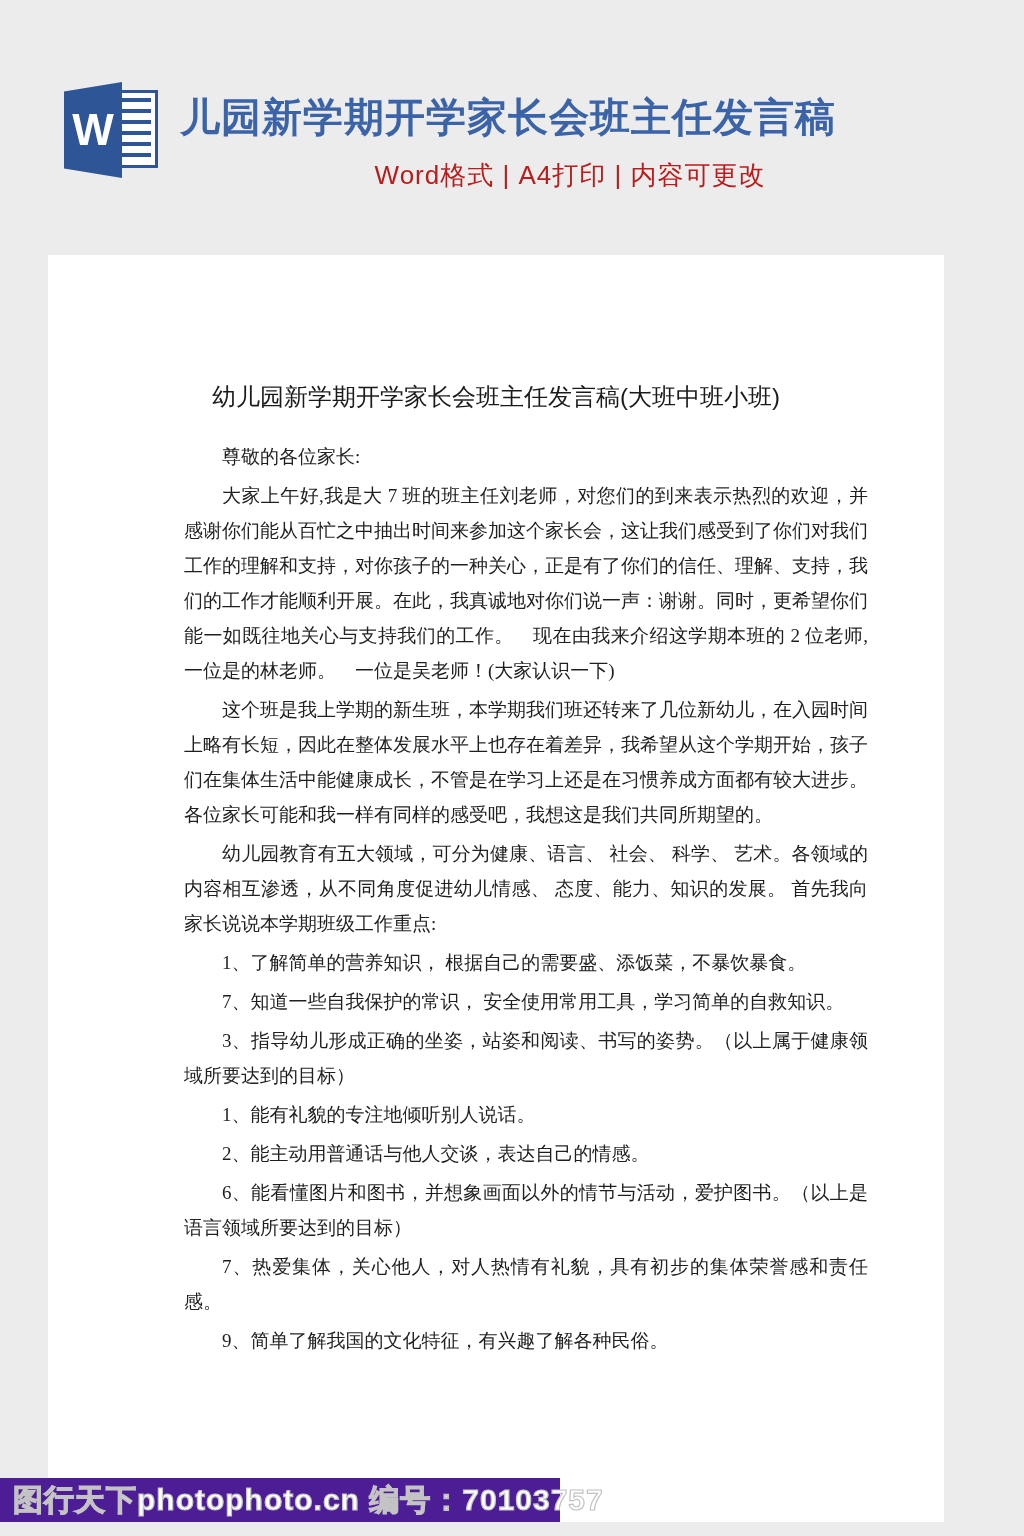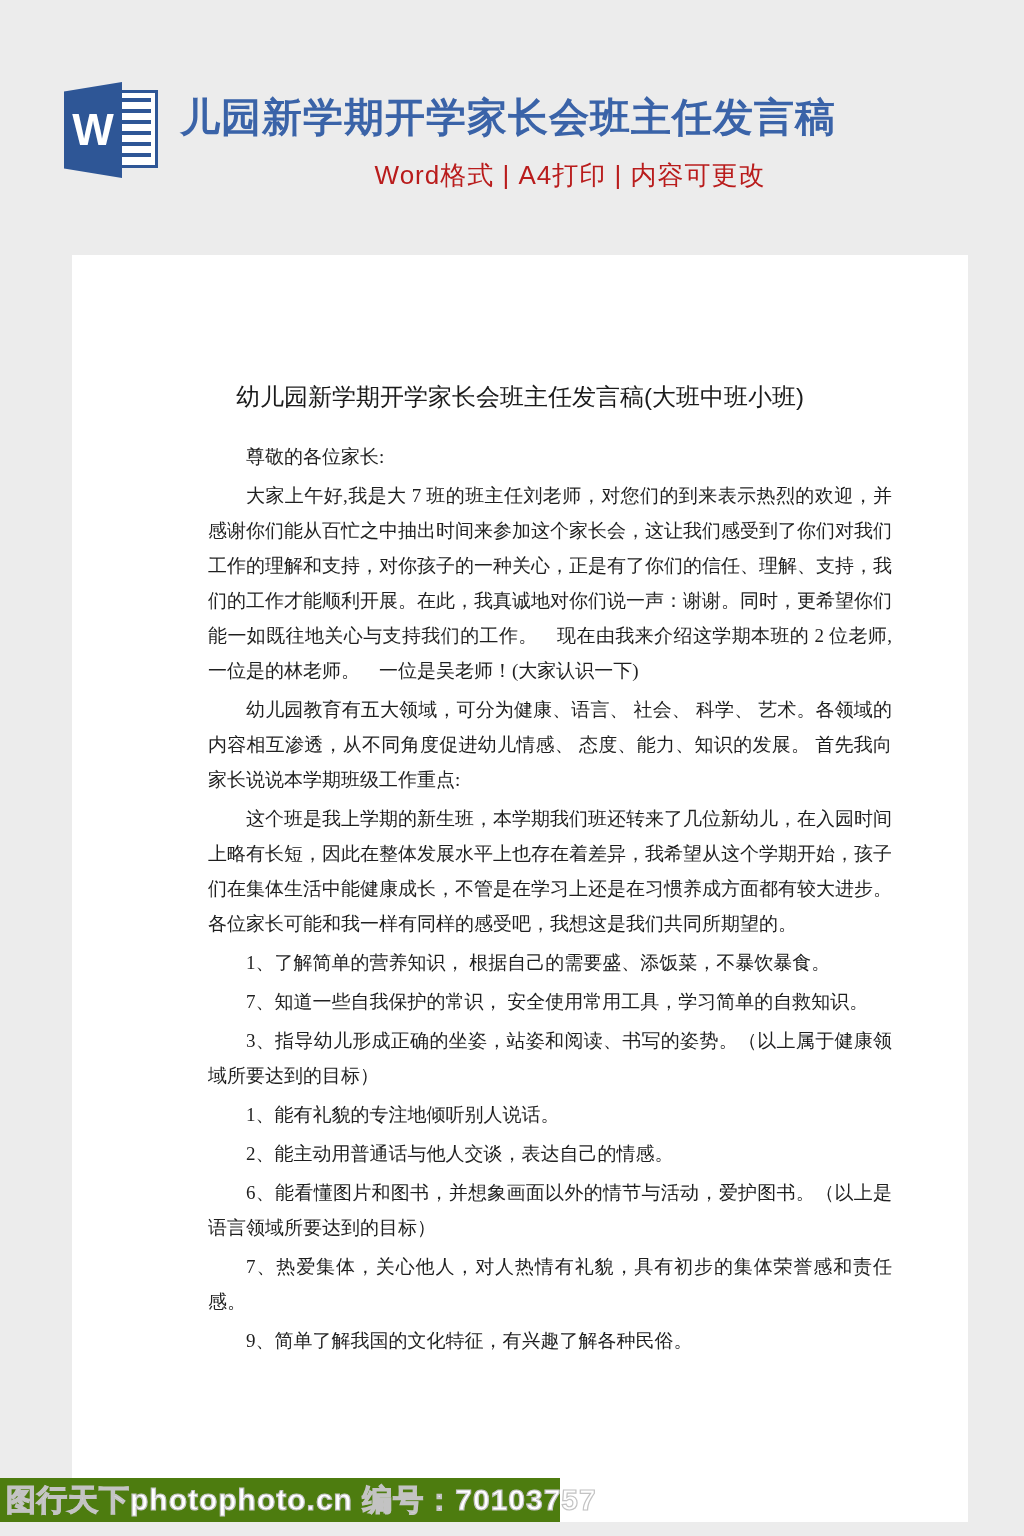--- a/index.html
+++ b/index.html
@@ -41,21 +41,21 @@
     color: #3a63a8;
   }
   .header-subtitle {
     position: absolute; left: 180px; top: 158px; width: 780px;
     text-align: center;
     font-size: 26px; color: #b91c1c; letter-spacing: 1px;
   }
 
   
   .doc-card {
-    position: absolute; left: 72px; top: 255px;
+    position: absolute; left: 48px; top: 255px;
     width: 896px; height: 1267px;
     background: #ffffff;
   }
   .doc-title {
     margin-top: 126px;
     text-align: center;
     font-size: 24px; color: #1a1a1a;
     font-family: "Liberation Sans", sans-serif;
     font-weight: normal;
   }
@@ -65,23 +65,23 @@
     font-size: 19px; line-height: 35px;
     color: #1f1f1f;
     text-align: justify;
   }
   .doc-body p { text-indent: 2em; margin: 4px 0; }
 
   
   .watermark-band {
     position: absolute; left: 0; top: 1478px;
     width: 560px; height: 44px;
-    background: #4d7c0f;
+    background: #4c1d95;
     display: flex; align-items: center;
-    padding-left: 6px;
+    padding-left: 13px;
   }
   .watermark-text {
     font-size: 30px; font-weight: bold; letter-spacing: 1px;
     color: #ffffff;
     -webkit-text-stroke: 1.2px #c3c3c3;
     font-family: "Liberation Sans", sans-serif;
     white-space: nowrap;
   }
 </style>
 </head>
@@ -98,22 +98,22 @@
   </div>
   <div class="header-title">儿园新学期开学家长会班主任发言稿</div>
   <div class="header-subtitle">Word格式 | A4打印 | 内容可更改</div>
 </div>
 
 <div class="doc-card">
   <h1 class="doc-title">幼儿园新学期开学家长会班主任发言稿(大班中班小班)</h1>
   <div class="doc-body">
     <p>尊敬的各位家长:</p>
     <p>大家上午好,我是大 7 班的班主任刘老师，对您们的到来表示热烈的欢迎，并感谢你们能从百忙之中抽出时间来参加这个家长会，这让我们感受到了你们对我们工作的理解和支持，对你孩子的一种关心，正是有了你们的信任、理解、支持，我们的工作才能顺利开展。在此，我真诚地对你们说一声：谢谢。同时，更希望你们能一如既往地关心与支持我们的工作。　现在由我来介绍这学期本班的 2 位老师,一位是的林老师。　一位是吴老师！(大家认识一下)</p>
+    <p>这个班是我上学期的新生班，本学期我们班还转来了几位新幼儿，在入园时间上略有长短，因此在整体发展水平上也存在着差异，我希望从这个学期开始，孩子们在集体生活中能健康成长，不管是在学习上还是在习惯养成方面都有较大进步。各位家长可能和我一样有同样的感受吧，我想这是我们共同所期望的。</p>
     <p>幼儿园教育有五大领域，可分为健康、语言、 社会、 科学、 艺术。各领域的内容相互渗透，从不同角度促进幼儿情感、 态度、能力、知识的发展。 首先我向家长说说本学期班级工作重点:</p>
-    <p>这个班是我上学期的新生班，本学期我们班还转来了几位新幼儿，在入园时间上略有长短，因此在整体发展水平上也存在着差异，我希望从这个学期开始，孩子们在集体生活中能健康成长，不管是在学习上还是在习惯养成方面都有较大进步。各位家长可能和我一样有同样的感受吧，我想这是我们共同所期望的。</p>
     <p>1、了解简单的营养知识， 根据自己的需要盛、添饭菜，不暴饮暴食。</p>
     <p>7、知道一些自我保护的常识， 安全使用常用工具，学习简单的自救知识。</p>
     <p>3、指导幼儿形成正确的坐姿，站姿和阅读、书写的姿势。（以上属于健康领域所要达到的目标）</p>
     <p>1、能有礼貌的专注地倾听别人说话。</p>
     <p>2、能主动用普通话与他人交谈，表达自己的情感。</p>
     <p>6、能看懂图片和图书，并想象画面以外的情节与活动，爱护图书。（以上是语言领域所要达到的目标）</p>
     <p>7、热爱集体，关心他人，对人热情有礼貌，具有初步的集体荣誉感和责任感。</p>
     <p>9、简单了解我国的文化特征，有兴趣了解各种民俗。</p>
   </div>
 </div>

